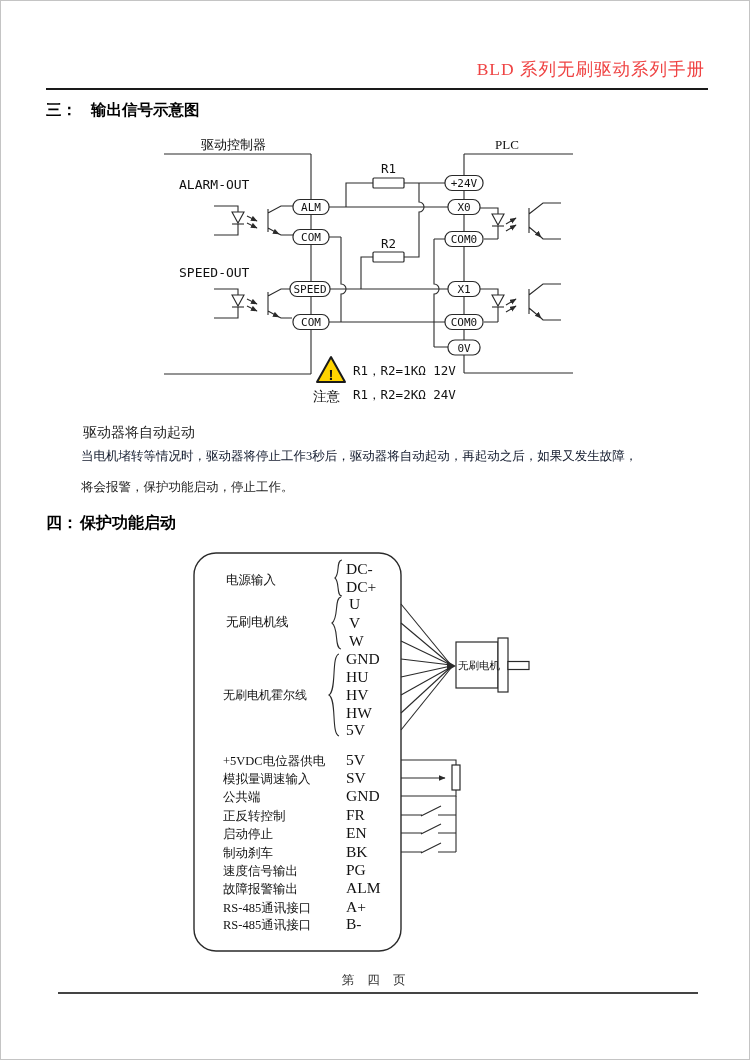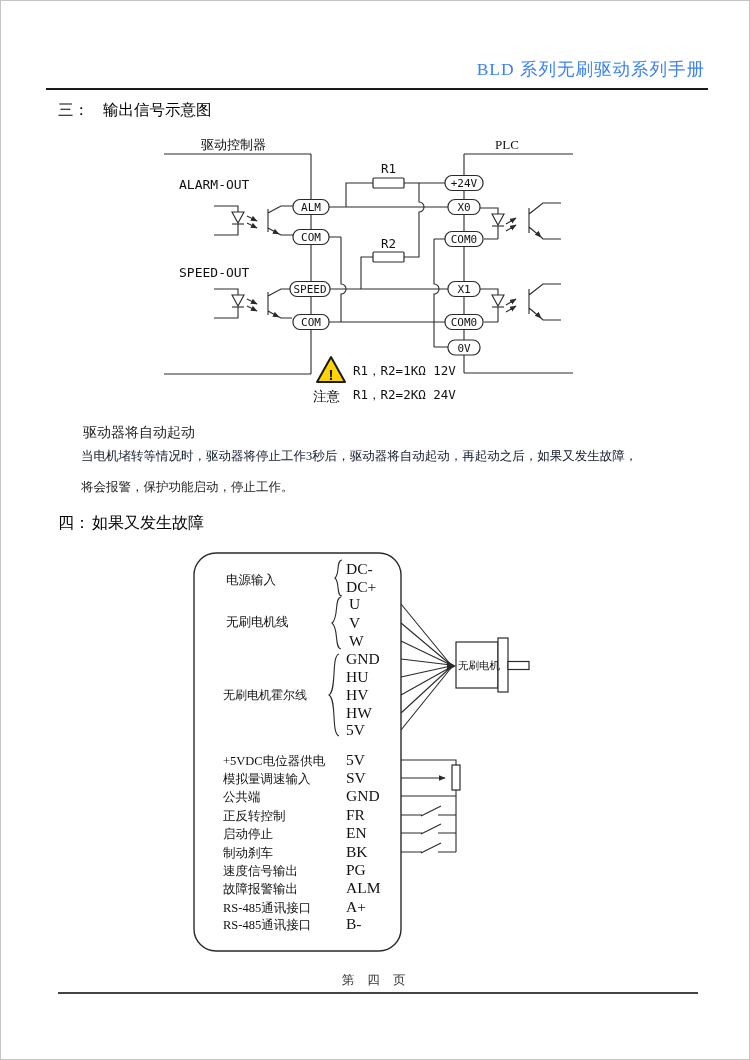--- a/index.html
+++ b/index.html
@@ -3,25 +3,25 @@
 <meta charset="utf-8">
 <style>
   html,body{margin:0;padding:0;background:#e9e9e9;}
   .page{
     position:relative;width:750px;height:1060px;background:#ffffff;
     border:1px solid #c4c4c4;box-sizing:border-box;overflow:hidden;
     font-family:"Liberation Serif",serif;color:#111;
   }
   .abs{position:absolute;}
   .header-title{
-    top:56px;right:44px;font-size:17.5px;letter-spacing:1px;color:#3b82f6;
+    top:56px;right:44px;font-size:17.5px;letter-spacing:1px;color:#ef4444;
     font-family:"Liberation Serif",serif;
   }
   .header-rule{top:87px;left:45px;width:662px;height:2px;background:#1a1a1a;}
-  .sec-title{left:45px;font-weight:normal;font-family:"Liberation Sans",sans-serif;color:#000;margin-left:12px;}
+  .sec-title{left:45px;font-weight:bold;font-family:"Liberation Sans",sans-serif;color:#000;}
   .sec3{top:99px;font-size:15.5px;}
   .sec4{top:512px;font-size:16px;}
   .sec-num{margin-right:14px;}
   .sec4 .sec-num{margin-right:2px;}
   .para-head{top:423px;left:82px;font-size:14px;color:#222;}
   .para-line1{top:447px;left:80px;font-size:12.5px;color:#0f172a;}
   .para-line2{top:478px;left:80px;font-size:12.5px;color:#222;}
   .footer-text{top:971px;width:750px;text-align:center;font-size:12.5px;letter-spacing:5px;color:#333;}
   .footer-rule{top:991px;left:57px;width:640px;height:1.5px;background:#444;}
   svg{position:absolute;overflow:visible;}
@@ -148,21 +148,21 @@
       <text class="mono12" x="352" y="374">R1，R2=1KΩ  12V</text>
       <text class="mono12" x="352" y="398">R1，R2=2KΩ  24V</text>
     </g>
   </svg>
 
   <div class="abs para-head">驱动器将自动起动</div>
   <div class="abs para-line1">当电机堵转等情况时，驱动器将停止工作3秒后，驱动器将自动起动，再起动之后，如果又发生故障，</div>
   <div class="abs para-line2">将会报警，保护功能启动，停止工作。</div>
 
   <div class="abs sec-title sec4">
-    <span class="sec-num">四：</span><span>如果又发生故障</span>
+    <span class="sec-num">四：</span><span>保护功能启动</span>
   </div>
 
   <svg class="abs" style="left:180px;top:540px;" width="360" height="425" viewBox="180 540 360 425">
 
     <rect x="193" y="552" width="207" height="398" rx="22" fill="none" stroke="#2a2a2a" stroke-width="1.4"></rect>
 
     <text class="lbl-txt" x="225" y="583">电源输入</text>
     <path class="wire" d="M341,559 C335,559 339,573 334,577 C339,581 335,595 341,595"></path>
     <text class="pin-txt" x="345" y="573">DC-</text>
     <text class="pin-txt" x="345" y="591">DC+</text>

